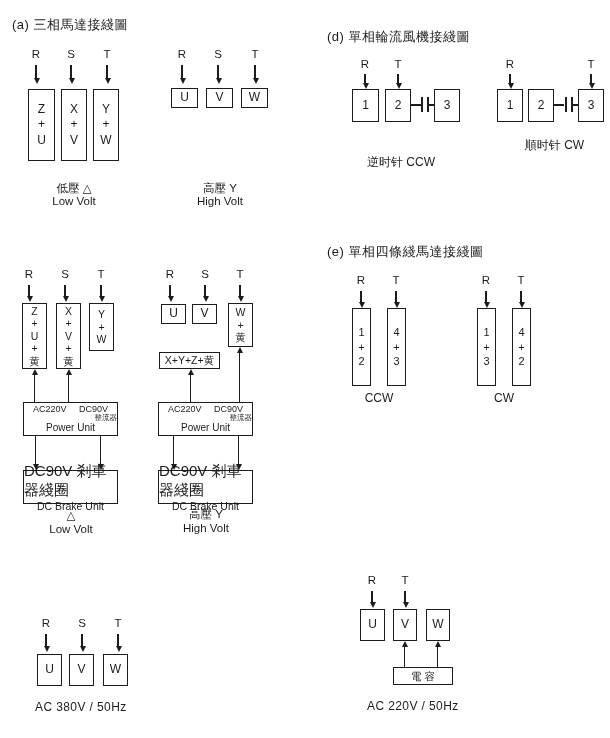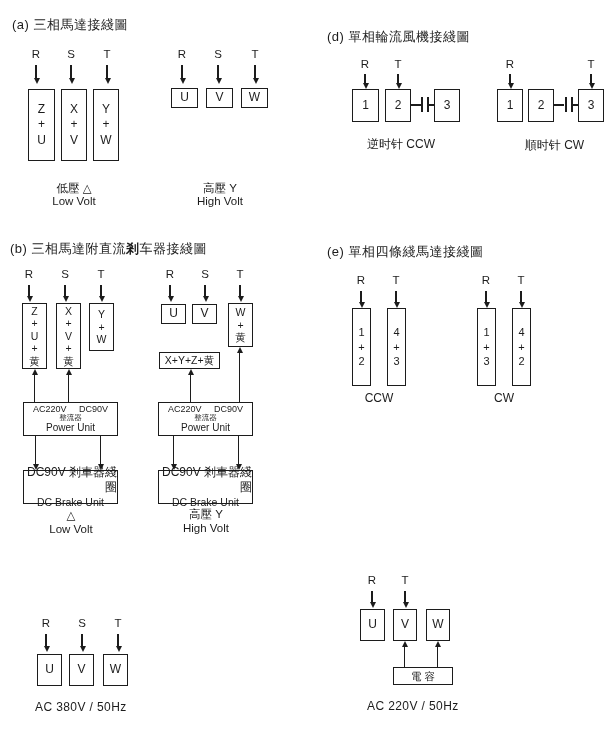--- a/index.html
+++ b/index.html
@@ -30,23 +30,23 @@
   .wire.thin { border-left-width:1.5px; }
   .wire.thin.down::after { left:-2.6px; bottom:-6px;
     border-left-width:3.2px; border-right-width:3.2px; border-top-width:6px; }
   .wire.thin.up::after { left:-2.6px; top:-6px;
     border-left-width:3.2px; border-right-width:3.2px; border-bottom-width:6px; }
   .hline { position:absolute; height:1.5px; background:#1c1c1c; }
   .vbar { position:absolute; width:1.5px; background:#1c1c1c; }
   .unit { position:absolute; border:1.5px solid #1c1c1c; box-sizing:border-box;
     display:flex; flex-direction:column; justify-content:center; background:#fff; }
   .unit .r1 { display:flex; justify-content:space-between; padding:0 9px; font-size:9px; line-height:1.15; }
-  .unit .r2 { text-align:center; font-size:7.5px; line-height:1.1; }
+  .unit .r2 { text-align:right; font-size:7.5px; line-height:1.1; }
   .unit .r3 { text-align:center; font-size:10px; line-height:1.2; }
-  .unit .br1 { text-align:right; font-size:12px; line-height:1.3; }
+  .unit .br1 { text-align:left; font-size:15px; line-height:1.3; }
   .unit .br2 { text-align:center; font-size:10.5px; line-height:1.3; }
 </style>
 </head>
 <body>
 
 <div class="canvas">
 
   <div class="title" style="left:12px;top:16px;">(a) 三相馬達接綫圖</div>
 
   <div class="term" style="left:25px;top:49px;">R</div>
@@ -72,21 +72,20 @@
   <div class="term" style="left:244px;top:49px;">T</div>
   <div class="wire down" style="left:181px;top:65px;height:13px;"></div>
   <div class="wire down" style="left:217px;top:65px;height:13px;"></div>
   <div class="wire down" style="left:254px;top:65px;height:13px;"></div>
   <div class="box" style="left:171px;top:88px;width:27px;height:20px;">U</div>
   <div class="box" style="left:206px;top:88px;width:27px;height:20px;">V</div>
   <div class="box" style="left:241px;top:88px;width:27px;height:20px;">W</div>
   <div class="cap" style="left:172px;top:181px;width:96px;">高壓 Y</div>
   <div class="cap" style="left:172px;top:195px;width:96px;">High Volt</div>
 
-  <div class="title" style="left:10px;top:240px;"><span>(b) 三相馬達附直流</span><span class="b-bold">剎</span><span>车器接綫圖</span></div>
 
   <div class="term" style="left:18px;top:269px;">R</div>
   <div class="term" style="left:54px;top:269px;">S</div>
   <div class="term" style="left:90px;top:269px;">T</div>
   <div class="wire down" style="left:28px;top:285px;height:11px;"></div>
   <div class="wire down" style="left:64px;top:285px;height:11px;"></div>
   <div class="wire down" style="left:100px;top:285px;height:11px;"></div>
   <div class="box s10" style="left:22px;top:303px;width:25px;height:66px;">Z
 +
 U
@@ -167,21 +166,21 @@
   <div class="term" style="left:387px;top:59px;">T</div>
   <div class="wire down" style="left:364px;top:74px;height:9px;"></div>
   <div class="wire down" style="left:397px;top:74px;height:9px;"></div>
   <div class="box" style="left:352px;top:89px;width:27px;height:33px;">1</div>
   <div class="box" style="left:385px;top:89px;width:26px;height:33px;">2</div>
   <div class="box" style="left:434px;top:89px;width:26px;height:33px;">3</div>
   <div class="hline" style="left:411px;top:104px;width:10px;"></div>
   <div class="vbar" style="left:421px;top:97px;height:15px;"></div>
   <div class="vbar" style="left:427px;top:97px;height:15px;"></div>
   <div class="hline" style="left:429px;top:104px;width:5px;"></div>
-  <div class="cap" style="left:347px;top:136px;width:108px;font-size:12px;">逆时针 CCW</div>
+  <div class="cap" style="left:347px;top:154px;width:108px;font-size:12px;">逆时针 CCW</div>
 
   <div class="term" style="left:499px;top:59px;">R</div>
   <div class="term" style="left:580px;top:59px;">T</div>
   <div class="wire down" style="left:509px;top:74px;height:9px;"></div>
   <div class="wire down" style="left:590px;top:74px;height:9px;"></div>
   <div class="box" style="left:497px;top:89px;width:26px;height:33px;">1</div>
   <div class="box" style="left:528px;top:89px;width:26px;height:33px;">2</div>
   <div class="box" style="left:578px;top:89px;width:26px;height:33px;">3</div>
   <div class="hline" style="left:554px;top:104px;width:10px;"></div>
   <div class="vbar" style="left:565px;top:97px;height:15px;"></div>

